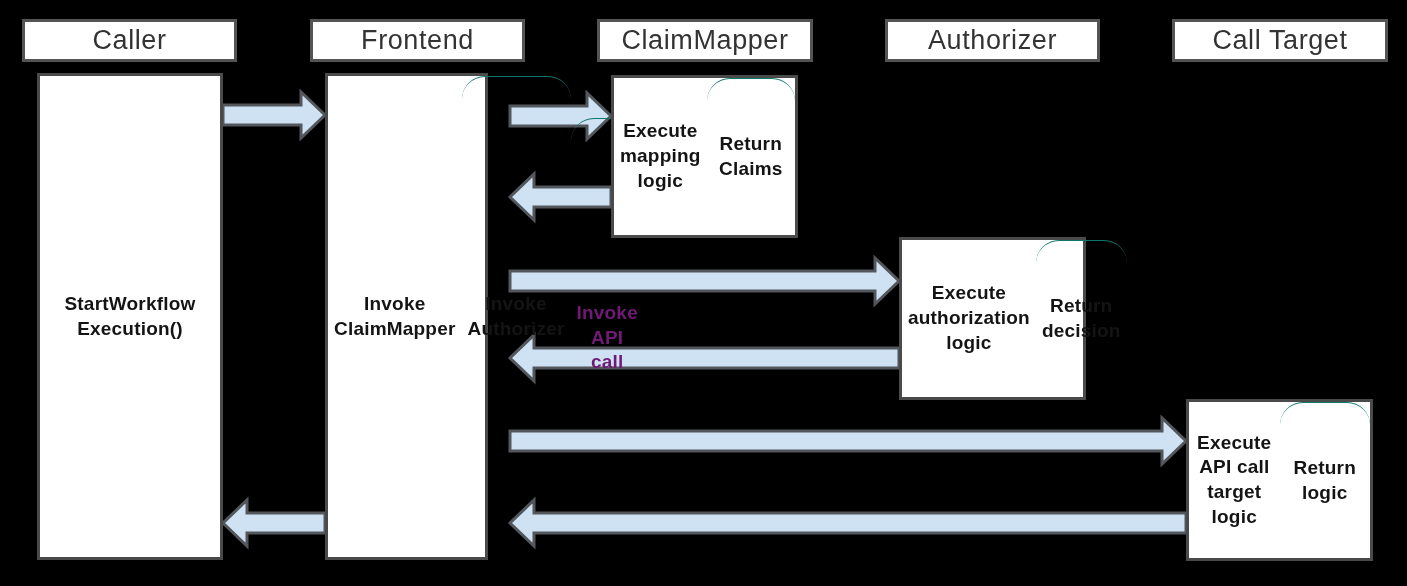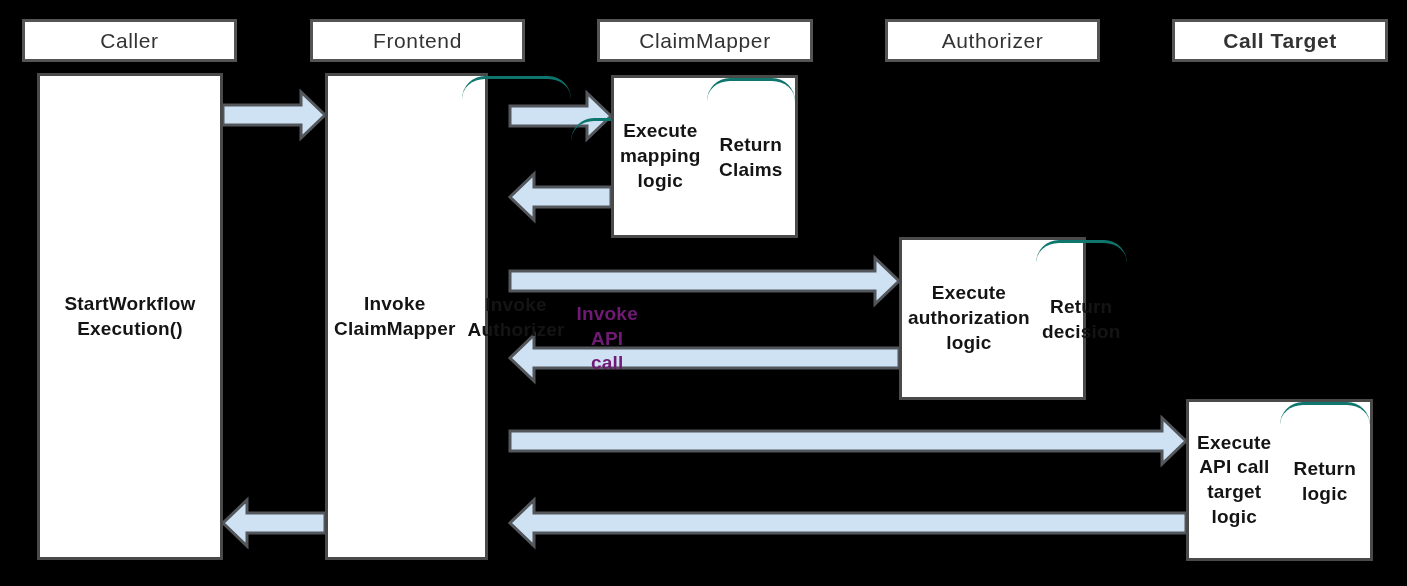--- a/index.html
+++ b/index.html
@@ -16,21 +16,21 @@
     overflow: hidden;
   }
   .hdr-box {
     position: absolute;
     box-sizing: border-box;
     background: #ffffff;
     border: 3px solid #545454;
     display: flex;
     align-items: center;
     justify-content: center;
-    font-size: 21px;
+    font-size: 27px;
     font-weight: 400;
     letter-spacing: 0.6px;
     color: #333333;
     text-align: center;
   }
   .stack {
     position: absolute;
     box-sizing: border-box;
     background: #ffffff;
     border: 3px solid #4a4a4a;
@@ -45,21 +45,21 @@
     text-align: center;
     font-size: 19px;
     font-weight: 700;
     letter-spacing: 0.2px;
     line-height: 1.3;
     color: #141414;
     white-space: pre-line;
     padding: 2px 6px;
   }
   .cell + .cell {
-    border-top: 3px solid #0f766e;
+    border-top: 1px solid #0f766e;
     border-radius: 23px;
   }
   svg.arrow-layer {
     position: absolute;
     left: 0;
     top: 0;
     pointer-events: none;
   }
 </style>
 </head>
@@ -95,19 +95,19 @@
 mapping logic</div>
       <div class="cell" style="color: rgb(20, 20, 20);">Return Claims</div>
     </div>
     <div class="hdr-box" style="left: 885px; top: 19px; width: 215px; height: 43px; border-color: rgb(84, 84, 84); color: rgb(51, 51, 51);">Authorizer</div>
     <div class="stack" style="left: 899px; top: 237px; width: 187px; height: 163px; border-color: rgb(74, 74, 74);">
       <div class="cell" style="color: rgb(20, 20, 20);">Execute
 authorization
 logic</div>
       <div class="cell" style="color: rgb(20, 20, 20);">Return decision</div>
     </div>
-    <div class="hdr-box" style="left: 1172px; top: 19px; width: 216px; height: 43px; border-color: rgb(84, 84, 84); color: rgb(51, 51, 51); font-weight: bold;">Call Target</div>
+    <div class="hdr-box" style="left: 1172px; top: 19px; width: 216px; height: 43px; border-color: rgb(84, 84, 84); color: rgb(51, 51, 51);">Call Target</div>
     <div class="stack" style="left: 1186px; top: 399px; width: 187px; height: 162px; border-color: rgb(74, 74, 74);">
       <div class="cell" style="color: rgb(20, 20, 20);">Execute API call
 target logic</div>
       <div class="cell" style="color: rgb(20, 20, 20);">Return logic</div>
     </div>
   </div>
 
 </body></html>

